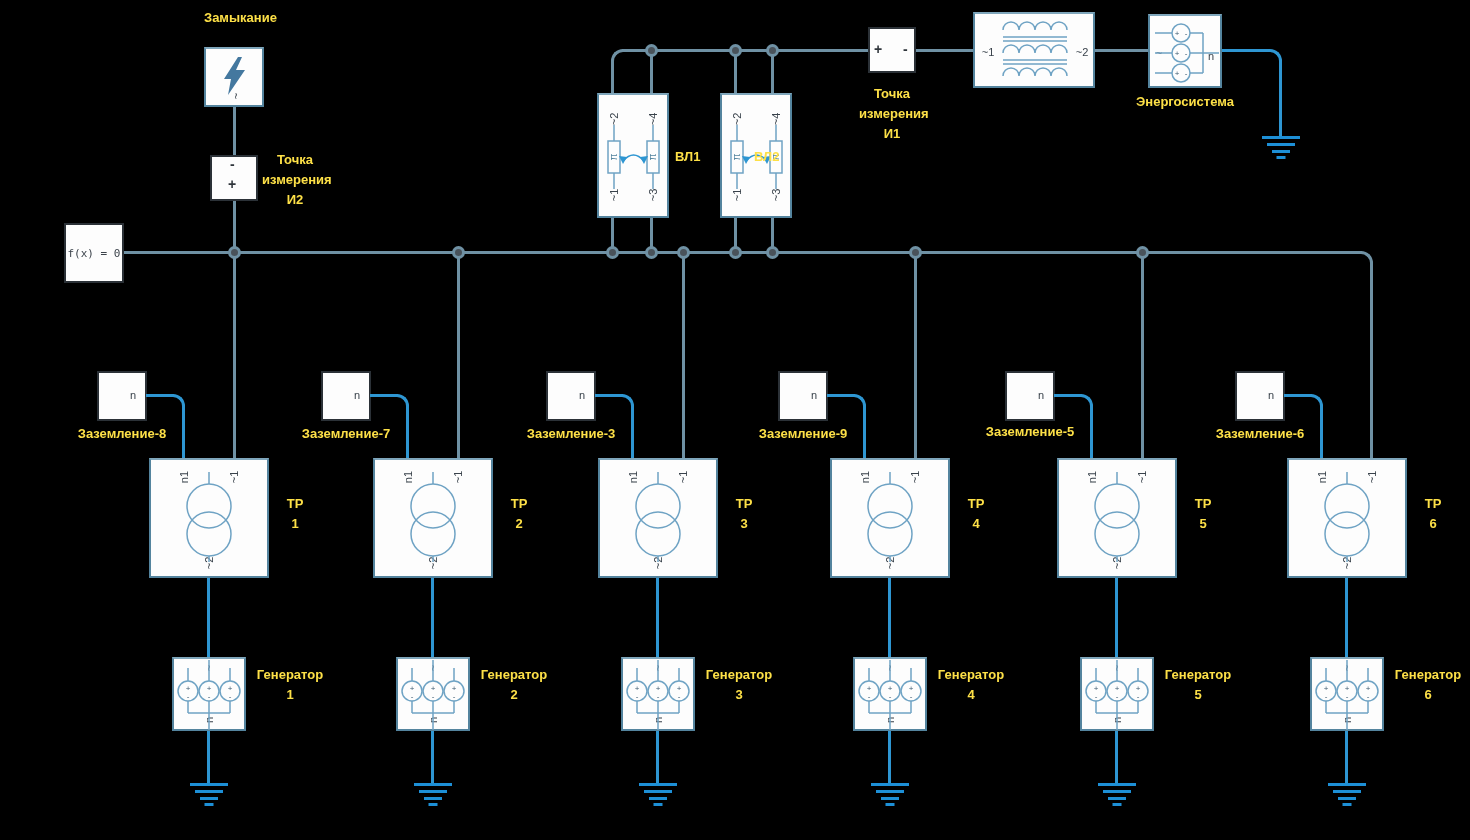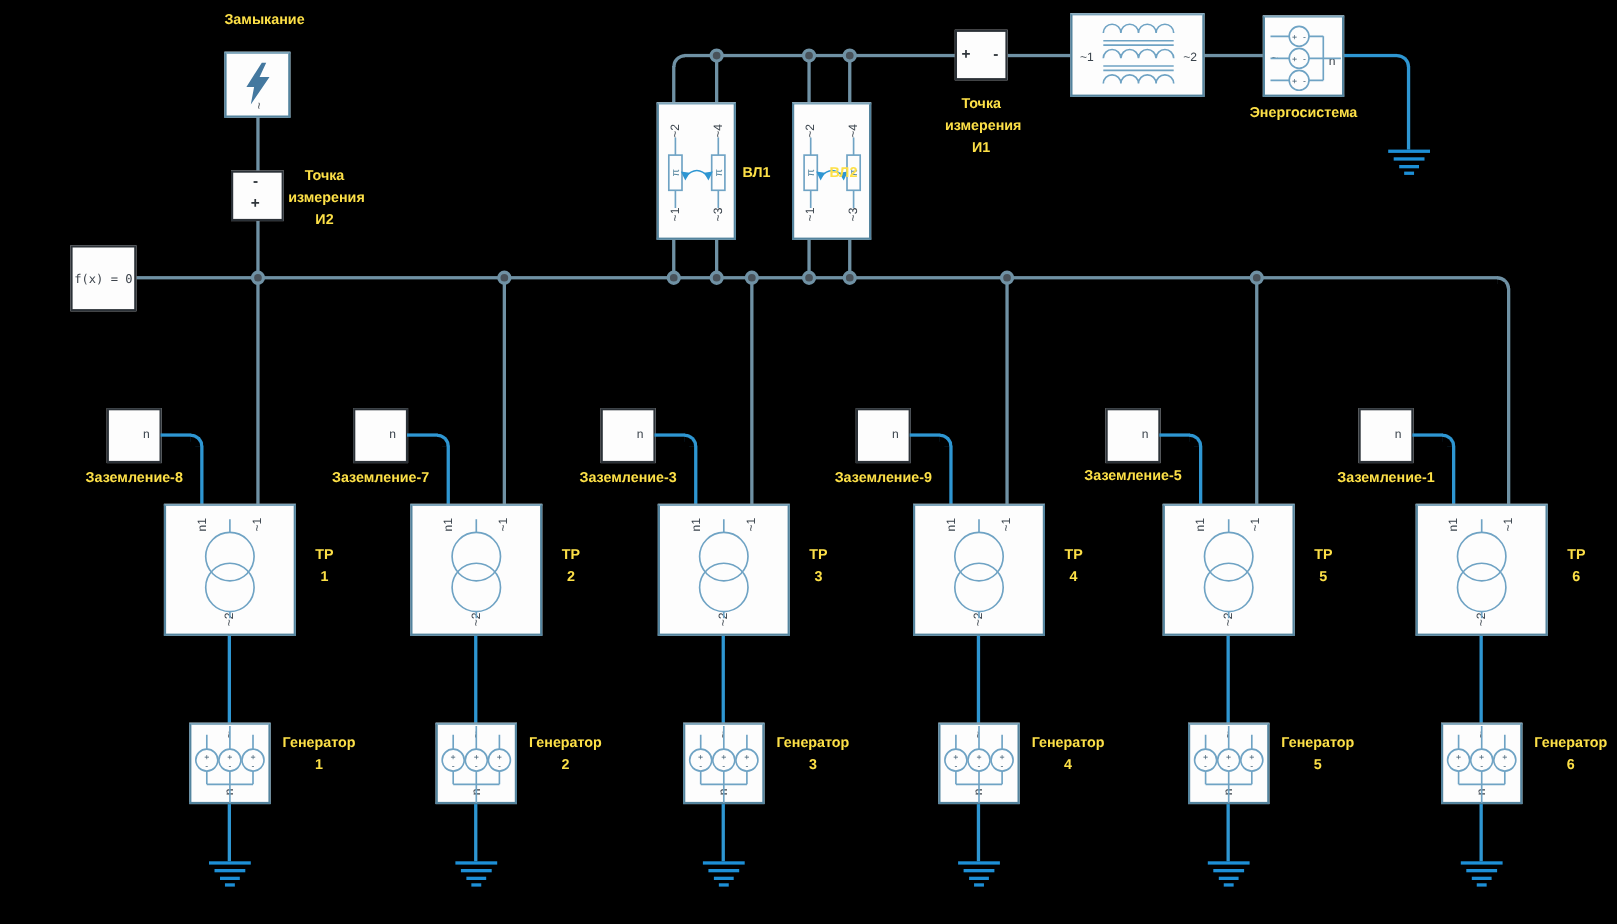--- a/index.html
+++ b/index.html
@@ -420,21 +420,21 @@
         <i class="g1"></i>
         <i class="g2"></i>
         <i class="g3"></i>
         <i class="g4"></i>
       </div>
   </div>
 
   <div class="col" style="left:1287px">
     <div class="blk b-dark" style="left:-52px;top:371px;width:50px;height:50px"></div>
     <span class="port" style="left:-27px;top:389px;width:22px">n</span>
-    <div class="lbl" style="left:-110px;top:424px;width:166px">Заземление-1</div>
+    <div class="lbl" style="left:-110px;top:424px;width:166px">Заземление-6</div>
     <div class="hw wire" style="left:-3px;top:394px;width:28px"></div>
     <div class="ctr cw" style="left:24px;top:394px"></div>
     <div class="vw wire" style="left:33px;top:405px;height:53px"></div>
     <div class="blk b-blue" style="left:0;top:458px;width:120px;height:120px"></div>
     <span class="port rot" style="left:22px;top:471px;width:26px">n1</span>
     <span class="port rot" style="left:72px;top:471px;width:26px">~1</span>
     <span class="port rot" style="left:47px;top:557px;width:26px">~2</span>
     <svg style="left:36px;top:472px" width="48" height="94" viewBox="0 0 48 94">
       <path class="sym" d="M24,0 V12 M24,84 V90"></path>
       <circle class="sym" cx="24" cy="34" r="22"></circle>

